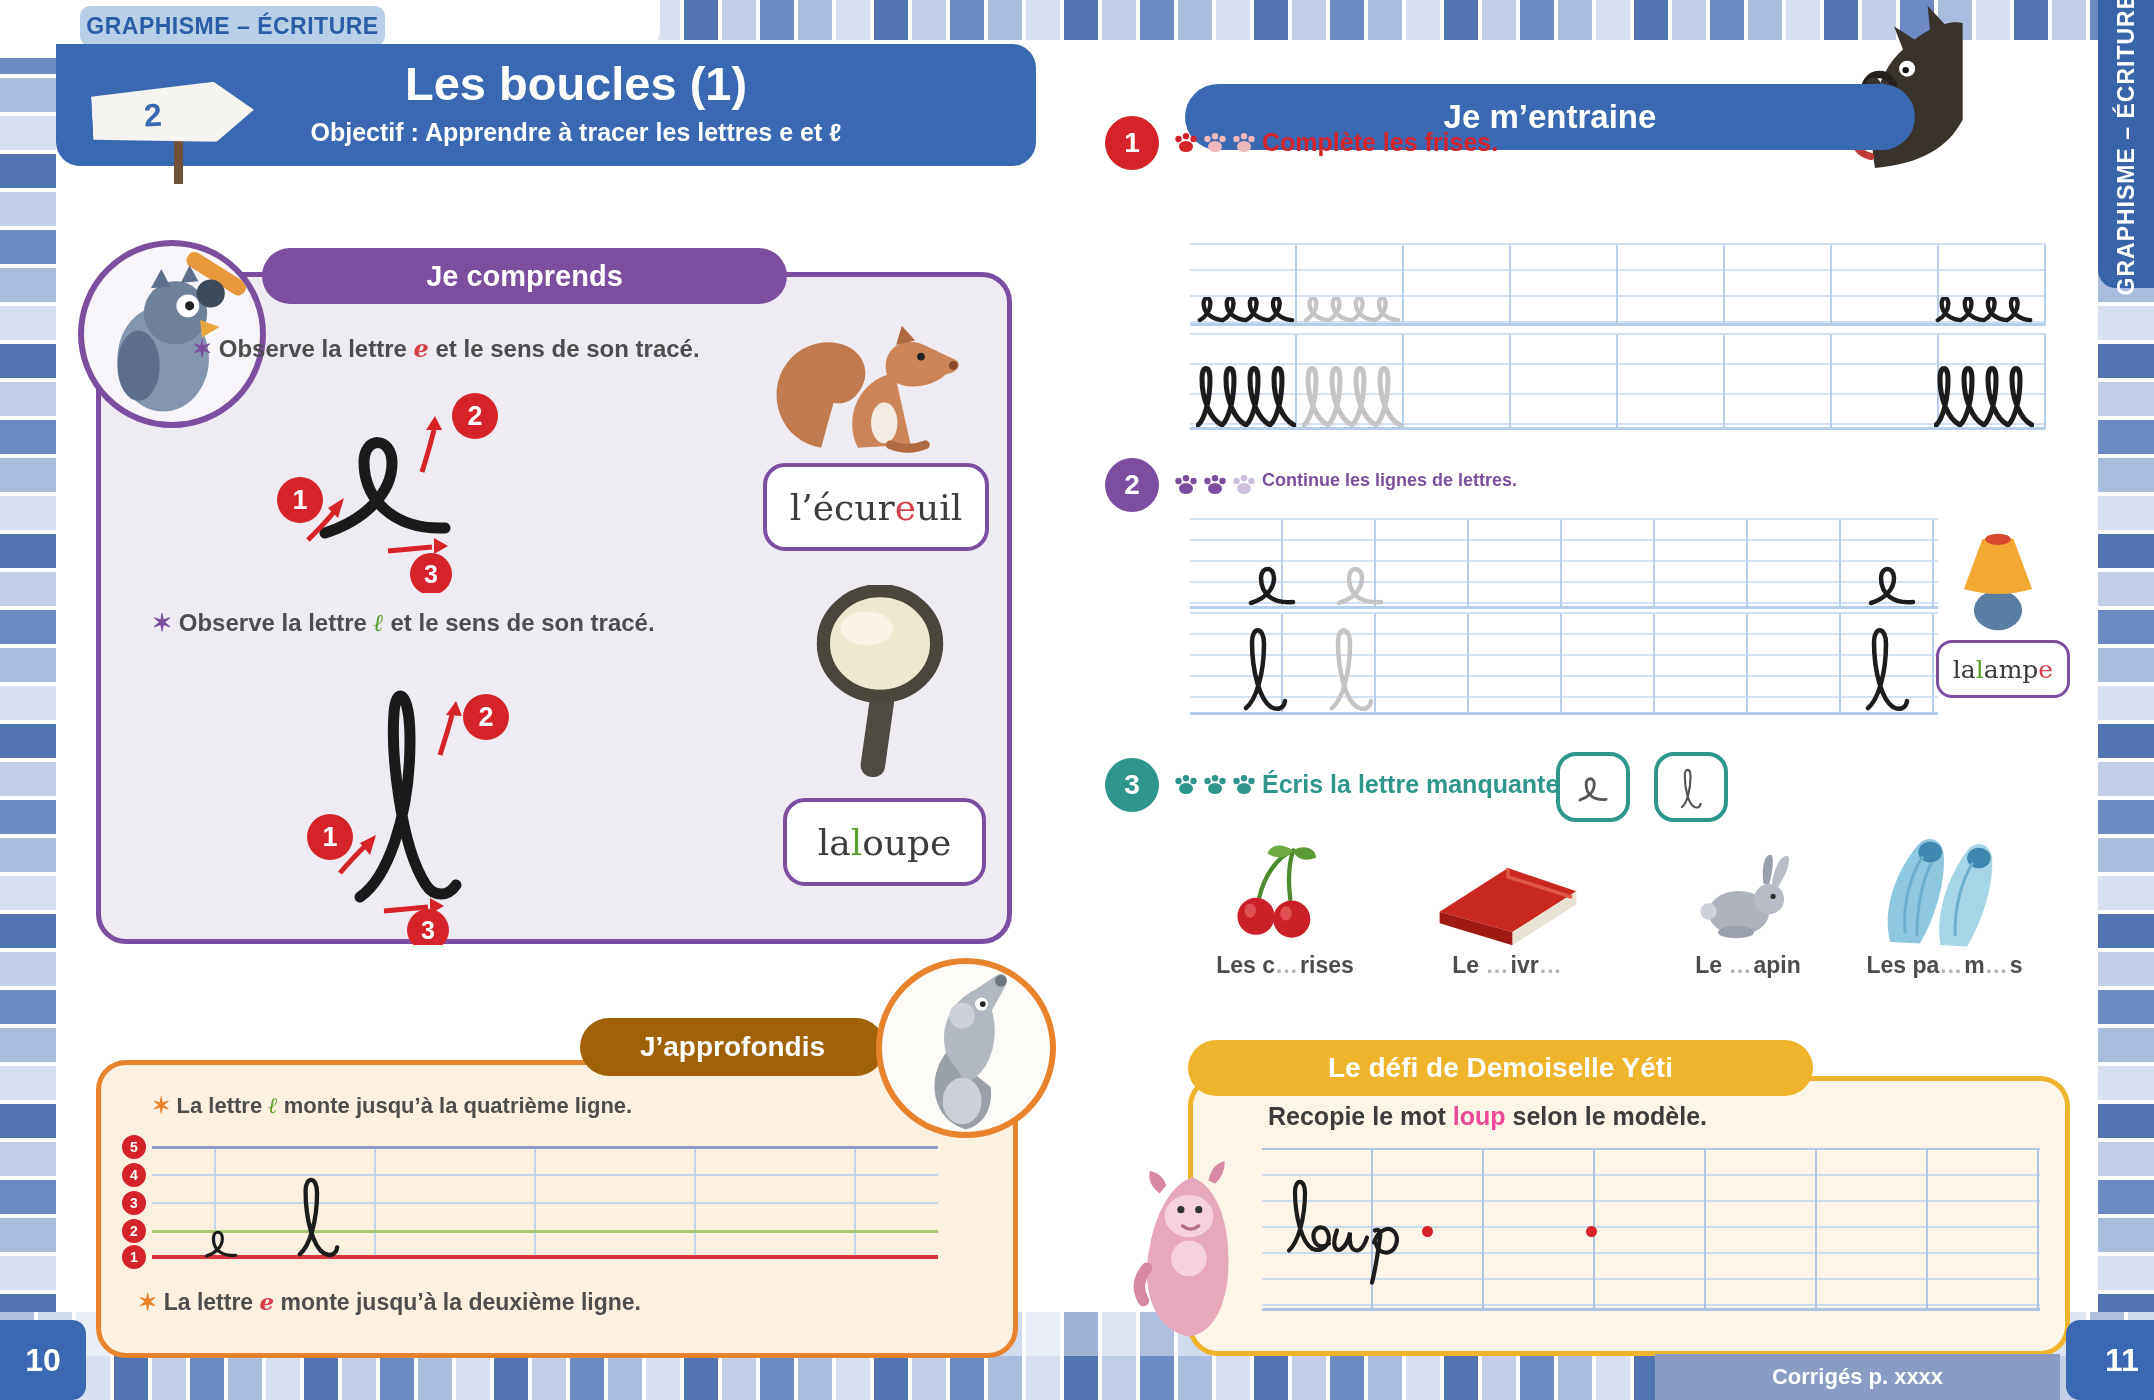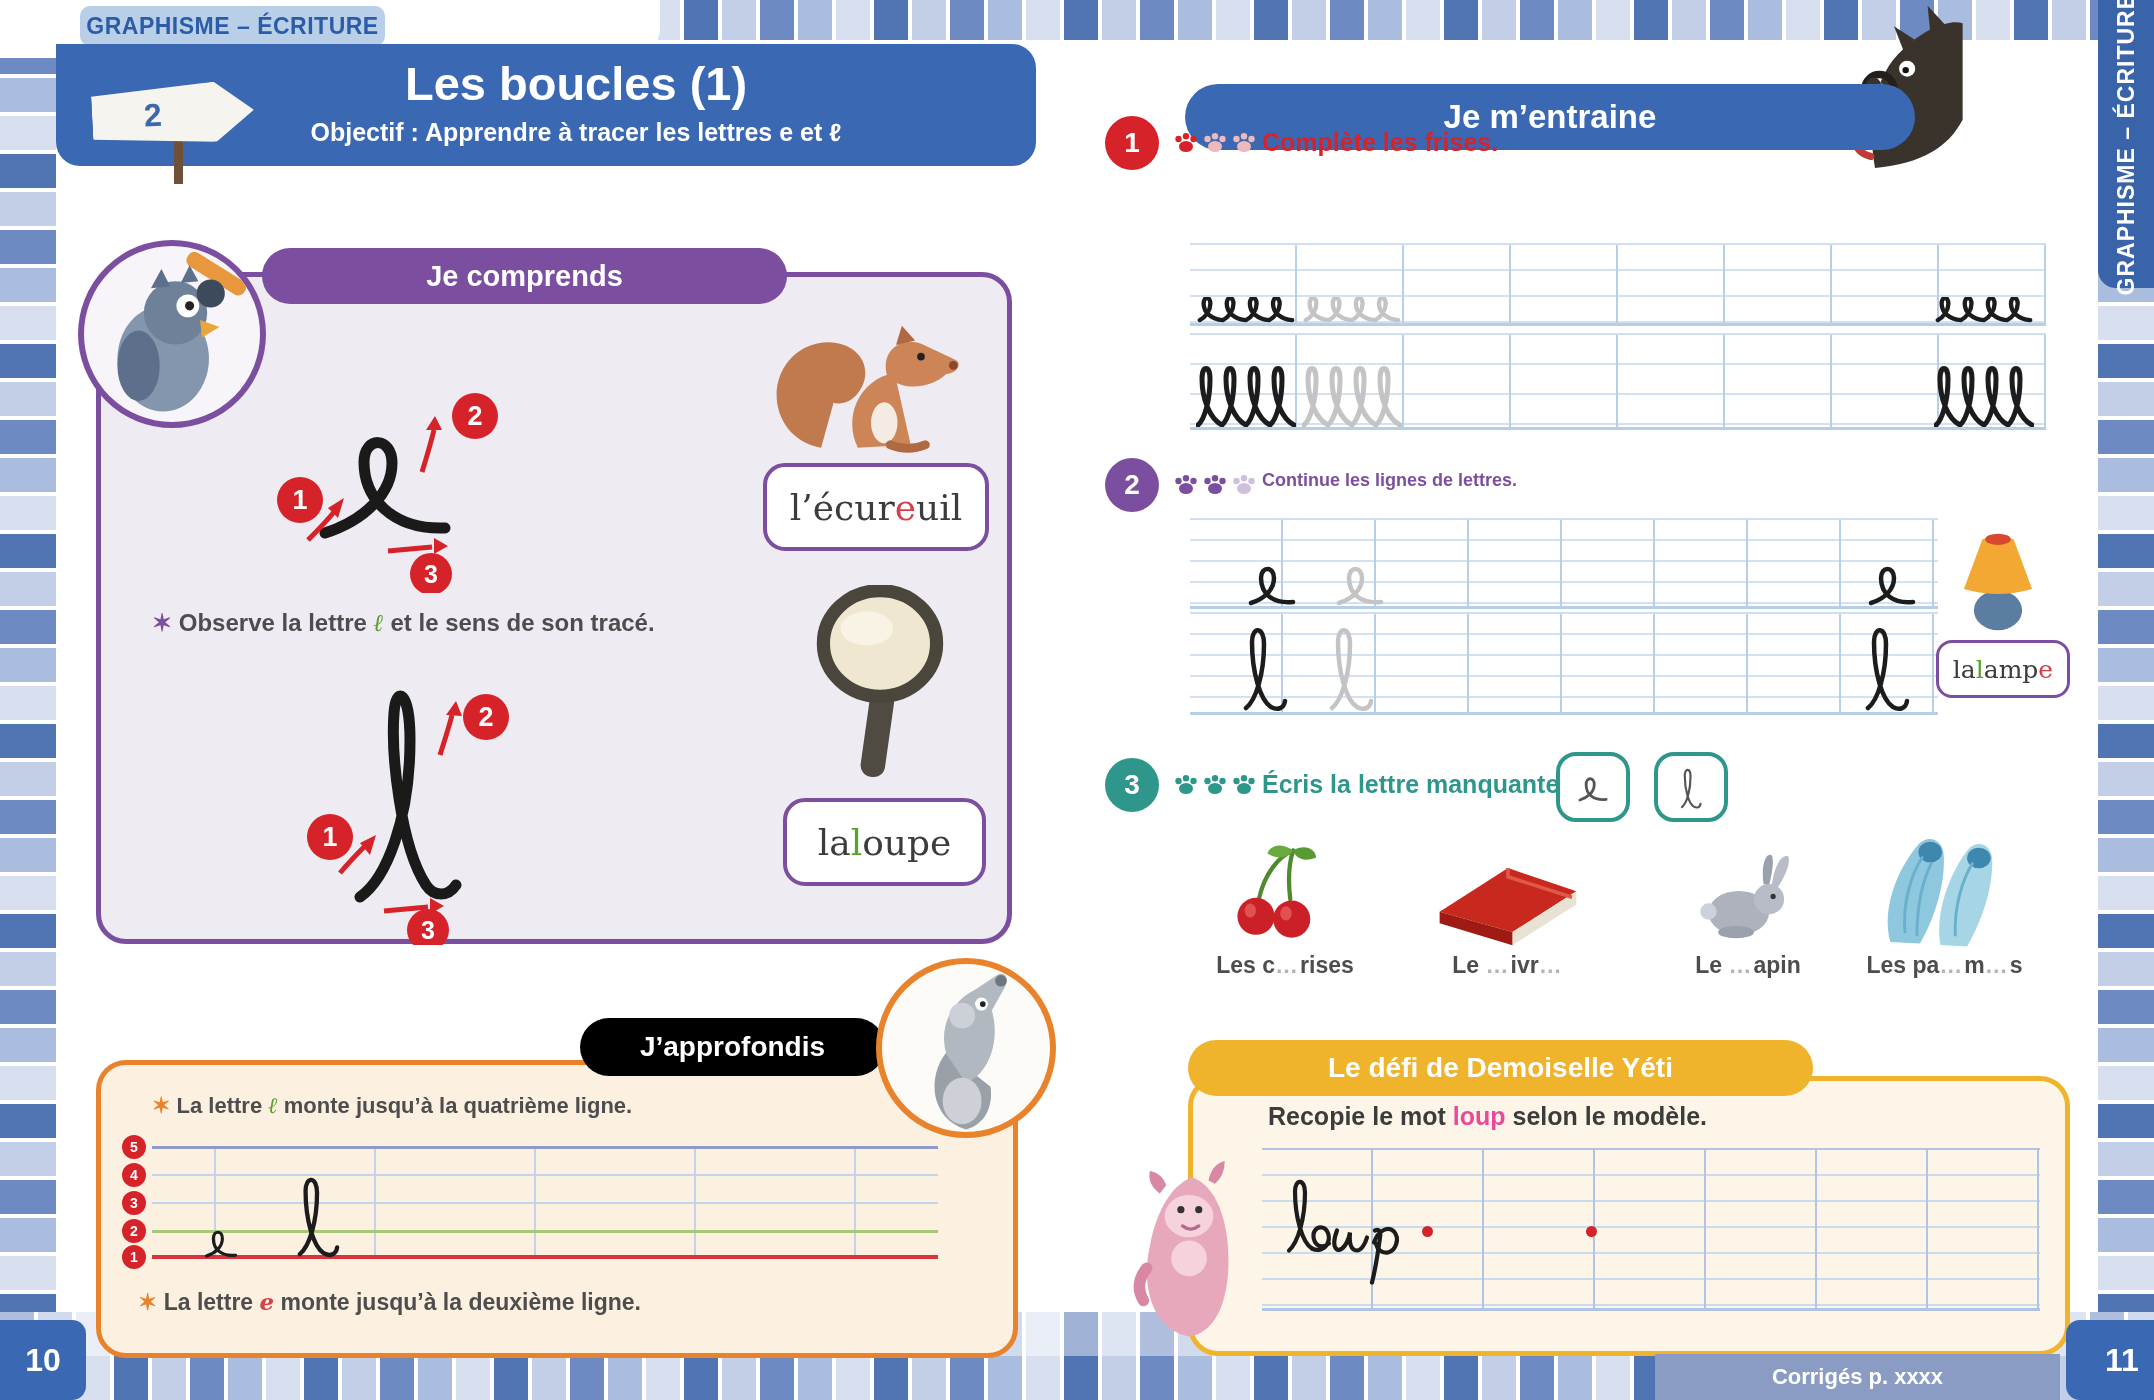--- a/index.html
+++ b/index.html
@@ -120,20 +120,24 @@
       <circle cx="52" cy="38" r="18" fill="#6f8099"></circle>
       <path d="M38,24 l6,-11 5,10z" fill="#5d6f8a"></path>
       <path d="M55,21 l5,-10 5,9z" fill="#5d6f8a"></path>
       <circle cx="59" cy="34" r="6.5" fill="#fff"></circle>
         <circle cx="60" cy="34" r="2.6" fill="#222"></circle>
       <path d="M66,42 l11,4 -10,6z" fill="#e8a63c"></path>
       <circle cx="72" cy="27" r="8" fill="#3d4a5c"></circle>
     </svg>
   </div>
 
+  <div class="abs instr" style="left:192px;top:334px;">
+    <span class="star" style="color:#7c4e9f;">✶</span>
+    <span>Observe la lettre </span><span class="cursive" style="color:#d6404a;">e</span><span> et le sens de son tracé.</span>
+  </div>
 
   <svg class="abs" style="left:270px;top:378px;" width="300" height="215" viewBox="0 0 300 215">
     <path d="M55,155 C95,142 122,115 122,85 C122,58 94,58 94,84 C94,120 122,152 175,150" fill="none" stroke="#1a1a1a" stroke-width="11" stroke-linecap="round"></path>
     <path d="M38,162 C48,152 56,144 64,134" fill="none" stroke="#d6232a" stroke-width="5"></path>
     <polygon points="74,120 58,130 68,140" fill="#d6232a"></polygon>
     <path d="M152,94 C157,78 161,64 164,52" fill="none" stroke="#d6232a" stroke-width="5"></path>
     <polygon points="165,38 156,52 172,52" fill="#d6232a"></polygon>
     <path d="M118,173 L162,169" fill="none" stroke="#d6232a" stroke-width="5"></path>
     <polygon points="178,168 164,160 164,176" fill="#d6232a"></polygon>
     <circle cx="30" cy="122" r="23" fill="#d6232a"></circle>
@@ -187,21 +191,21 @@
     <ellipse cx="45" cy="31" rx="30" ry="28" fill="#efe7cf" stroke="#4a463c" stroke-width="7"></ellipse>
     <ellipse cx="38" cy="23" rx="14" ry="9" fill="#f8f3e4"></ellipse>
   </svg>
   <div class="abs label-box" style="left:783px;top:798px;width:195px;height:80px;font-size:36px;">
     <span>la </span>
       <span style="color:#5aa02c;">l</span>
       <span>oupe</span>
   </div>
 
   <div class="abs" style="left:96px;top:1060px;width:912px;height:288px;background:#fcf0e1;border:5px solid #e8832c;border-radius:30px;"></div>
-  <div class="abs pill" style="left:580px;top:1018px;width:305px;height:58px;background:#000000;border-radius:29px;font-size:28px;">
+  <div class="abs pill" style="left:580px;top:1018px;width:305px;height:58px;background:#a16207;border-radius:29px;font-size:28px;">
     <span>J’approfondis</span>
   </div>
 
   <div class="abs" style="left:876px;top:958px;width:168px;height:168px;border:6px solid #e8832c;border-radius:50%;background:#fdfbf8;overflow:hidden;">
     <svg width="168" height="168" viewBox="0 0 110 130">
       <path d="M55,128 C28,120 24,88 40,68 L74,95 C76,110 70,124 55,128 Z" fill="#9aa0a8"></path>
       <path d="M40,70 C33,48 45,28 62,20 L80,8 C85,6 89,11 85,18 L75,36 C82,60 72,86 55,92 Z" fill="#b2b8c0"></path>
       <circle cx="82" cy="13" r="4.5" fill="#6e767e"></circle>
       <circle cx="52" cy="40" r="10" fill="#cdd1d7"></circle>
       <circle cx="67" cy="31" r="5" fill="#fff"></circle>

